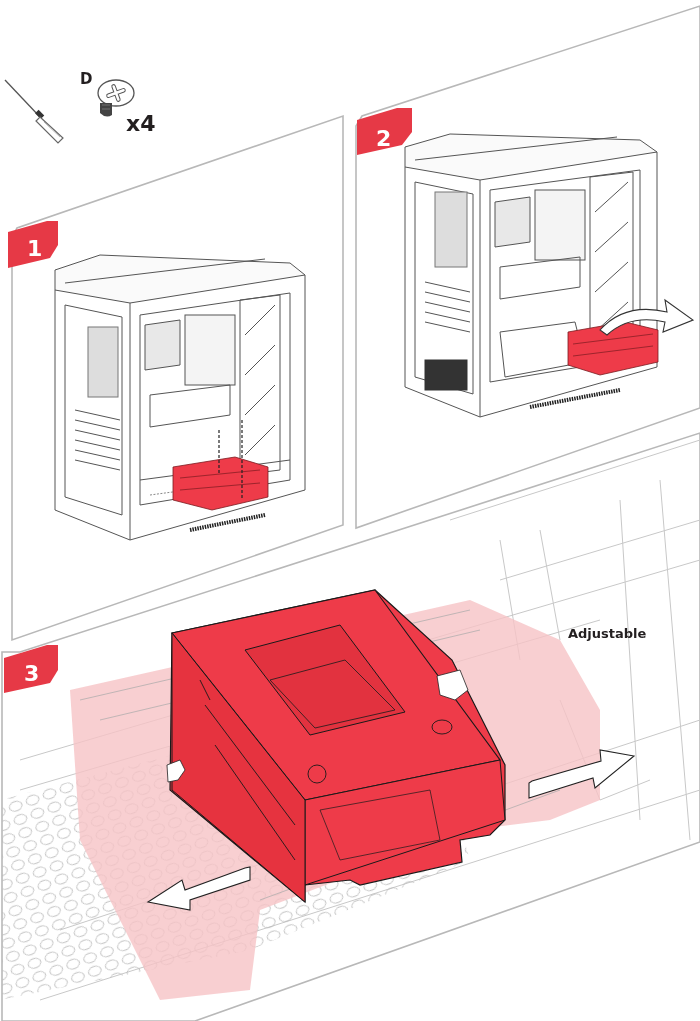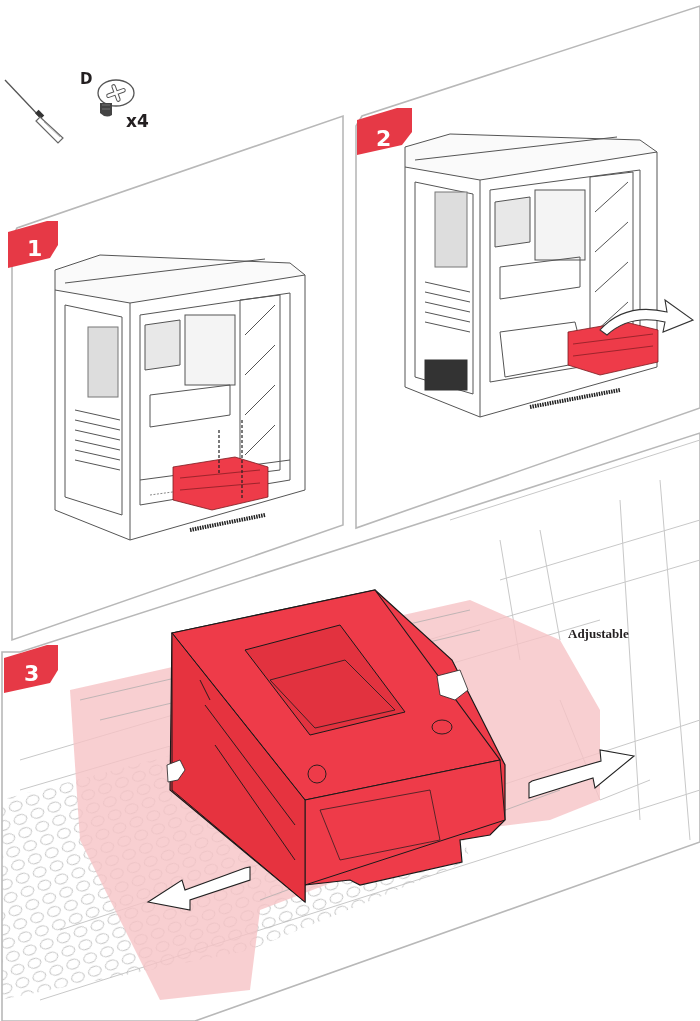--- a/index.html
+++ b/index.html
@@ -3,22 +3,22 @@
   <meta charset="utf-8">
   <style>
     html, body { margin: 0; padding: 0; background: #ffffff; }
     body { width: 700px; height: 1021px; position: relative; overflow: hidden;
            font-family: "Liberation Sans", sans-serif; }
     .layer { position: absolute; left: 0; top: 0; width: 700px; height: 1021px; }
     .abs { position: absolute; }
     .step-badge-num { font-family: "DejaVu Sans", sans-serif; font-weight: bold; fill: #ffffff; font-size: 22px; }
     .label-text { position: absolute; font-family: "DejaVu Sans", sans-serif; font-weight: bold; color: #231f20; }
     #tool-letter { left: 80px; top: 70px; font-size: 15px; }
-    #tool-qty { left: 126px; top: 111px; font-size: 17px; }
-    #adjustable { left: 568px; top: 626px; font-size: 13px; font-family: Liberation Serif, serif; }
+    #tool-qty { left: 126px; top: 111px; font-size: 22px; }
+    #adjustable { left: 568px; top: 626px; font-size: 13px; }
   </style>
 </head>
 <body>
 
 <svg class="layer" viewBox="0 0 700 1021">
 
   <path d="M12,238 L12,640 L343,525 L343,116 L17,228 Z" fill="none" stroke="#b8b8b8" stroke-width="1.6"></path>
 
   <path d="M356,126 L356,528 L700,408 L700,6 L362,116 Z" fill="none" stroke="#b8b8b8" stroke-width="1.6"></path>
 

